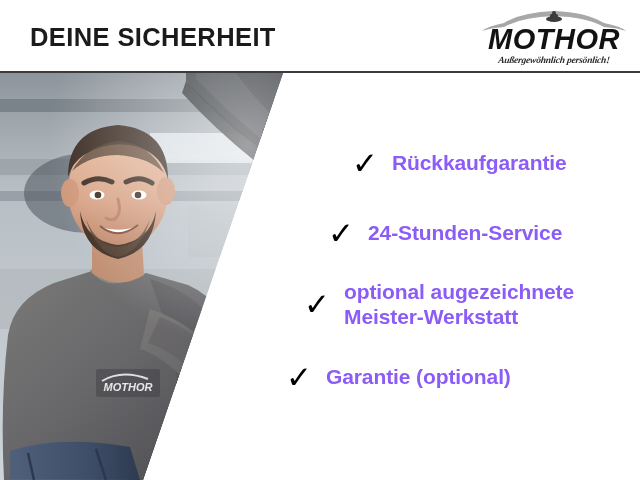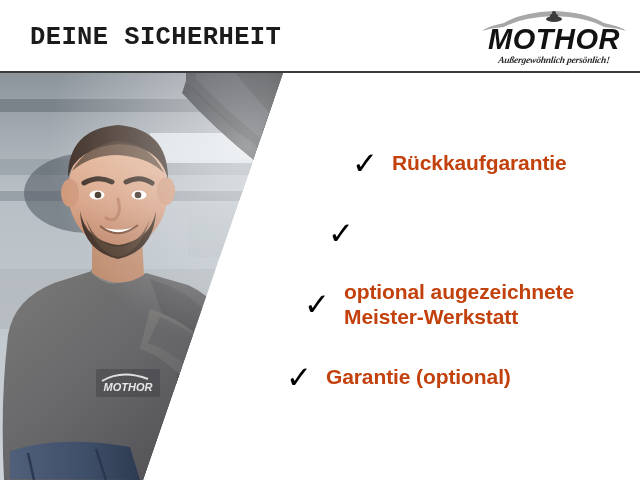--- a/index.html
+++ b/index.html
@@ -33,21 +33,21 @@
   }
   #page-title {
     position: absolute;
     left: 30px;
     top: 23px;
     font-size: 25.5px;
     font-weight: bold;
     letter-spacing: 0.4px;
     color: #1b1b1b;
     white-space: nowrap;
-    font-family: Liberation Mono, monospace;
+    font-family: Liberation Sans, sans-serif;
   }
   #header-rule {
     position: absolute;
     left: 0;
     top: 71px;
     width: 640px;
     height: 2px;
     background: #3b3b3b;
     z-index: 31;
   }
@@ -146,21 +146,21 @@
     font-weight: bold;
     line-height: 1;
     color: #000000;
     margin-right: 14px;
     font-family: "DejaVu Sans", sans-serif;
     flex: 0 0 auto;
   }
   .benefit-label {
     font-size: 21px;
     font-weight: bold;
-    color: #c2410c;
+    color: #8b5cf6;
     line-height: 1.17;
     white-space: pre-line;
     letter-spacing: -0.1px;
     font-family: "Liberation Sans", sans-serif;
   }
 
   #benefit-0 { left: 72px;  top: 18px; }
   #benefit-1 { left: 48px;  top: 88px; }
   #benefit-2 { left: 24px;  top: 150px; }
   #benefit-3 { left: 6px;   top: 232px; }
@@ -334,20 +334,21 @@
 
   <div id="benefits">
 
     <div class="benefit-row" id="benefit-0">
       <span class="benefit-check">✓</span>
       <span class="benefit-label">Rückkaufgarantie</span>
     </div>
 
     <div class="benefit-row" id="benefit-1">
       <span class="benefit-check">✓</span>
+      <span class="benefit-label">24-Stunden-Service</span>
     </div>
 
     <div class="benefit-row" id="benefit-2">
       <span class="benefit-check">✓</span>
       <span class="benefit-label">optional augezeichnete
 Meister-Werkstatt</span>
     </div>
 
     <div class="benefit-row" id="benefit-3">
       <span class="benefit-check">✓</span>

